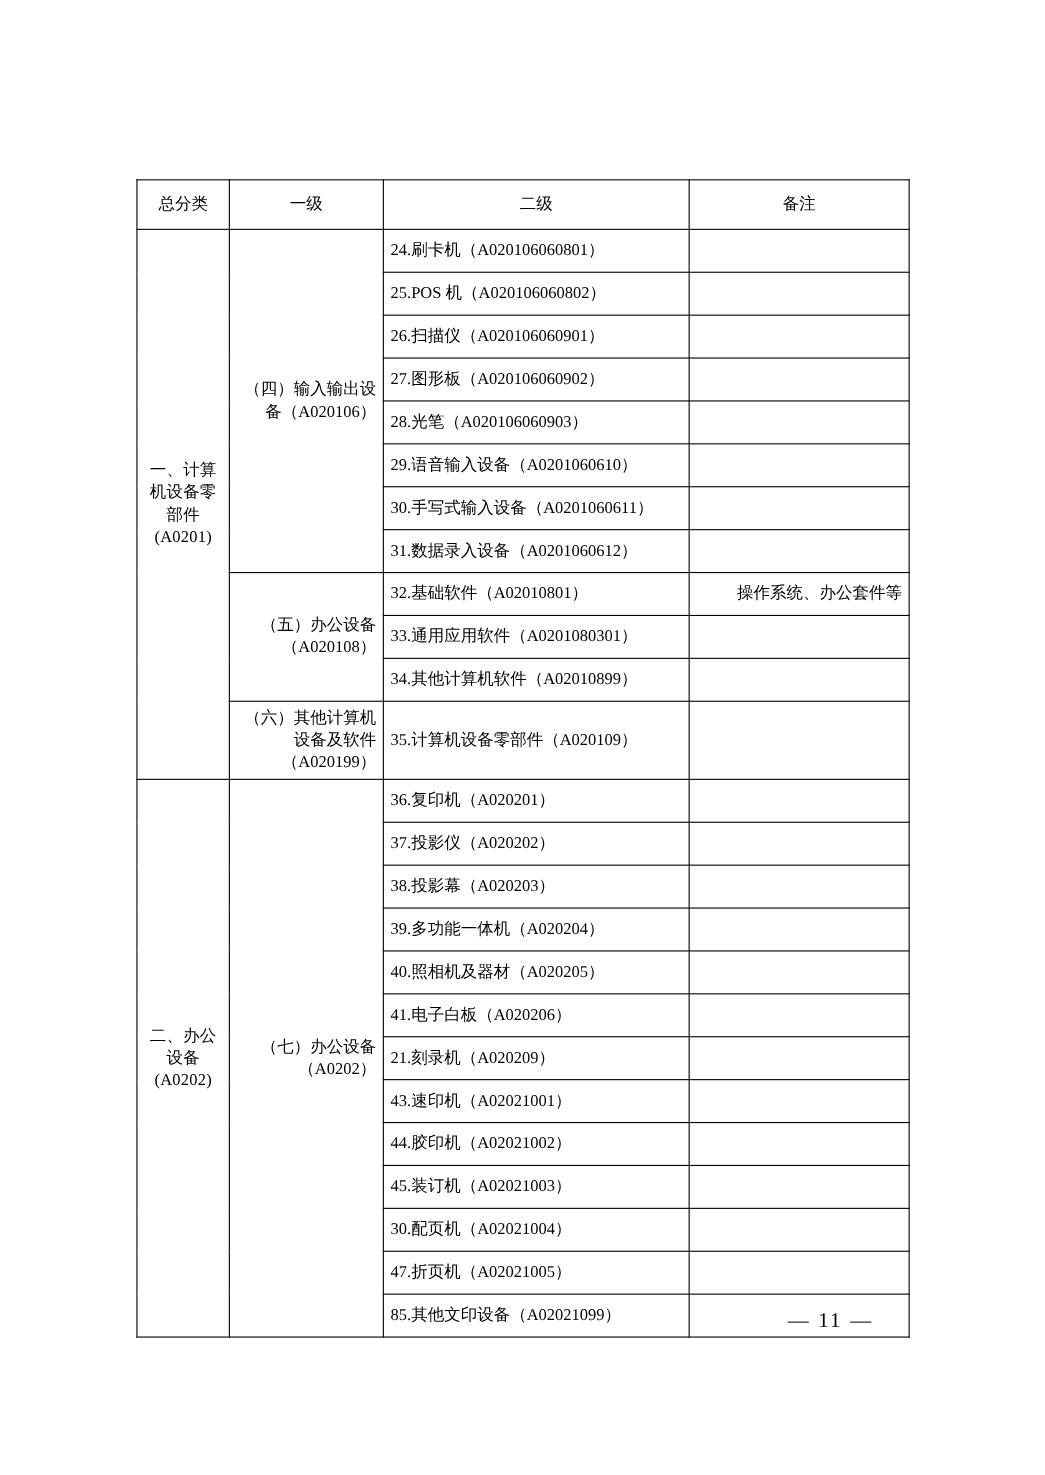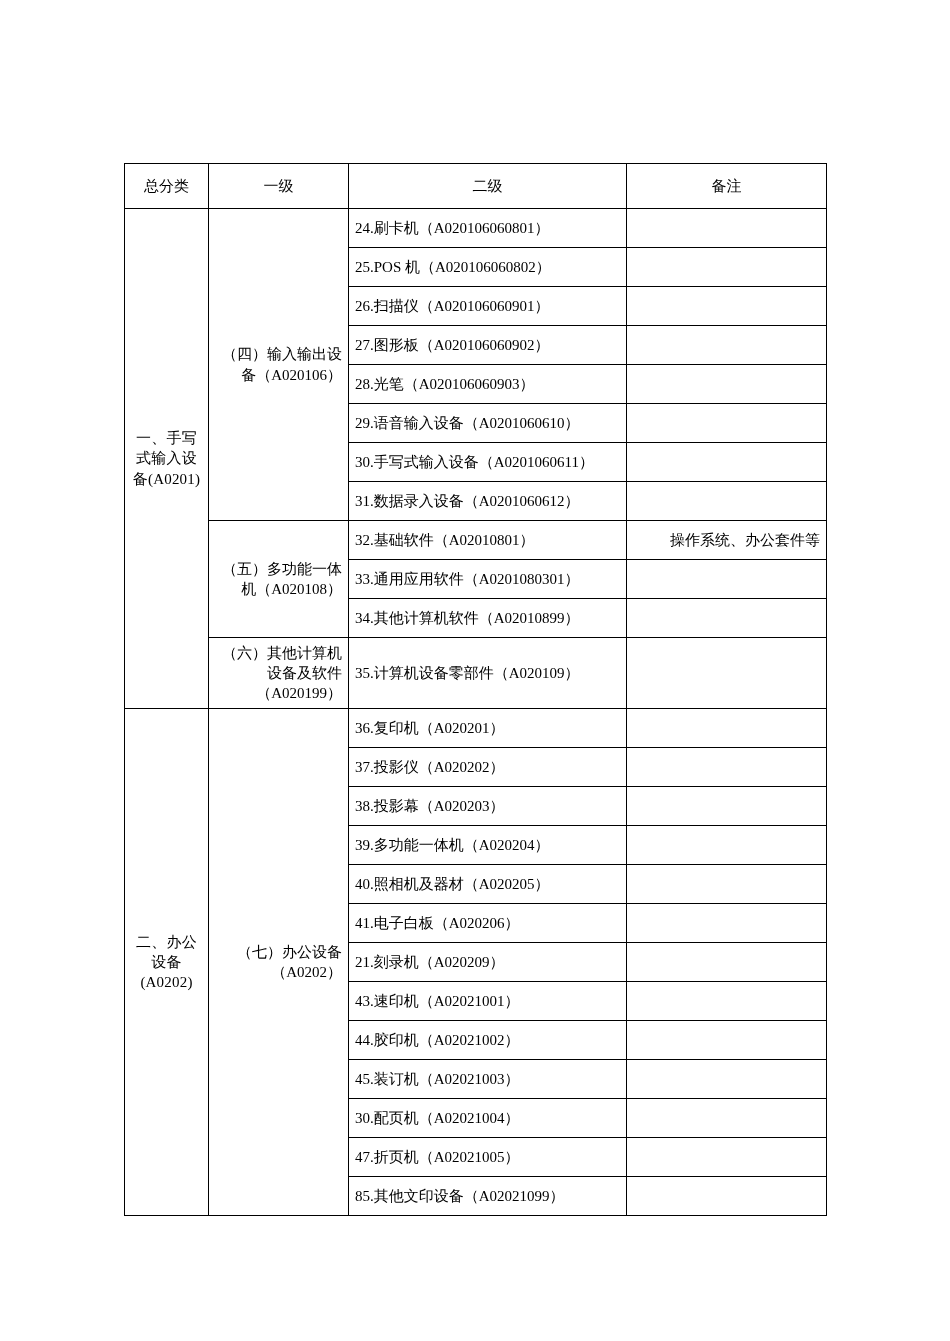--- a/index.html
+++ b/index.html
@@ -105,21 +105,21 @@
         <tr>
           <td>总分类</td>
           <td>一级</td>
           <td>二级</td>
           <td>备注</td>
         </tr>
       </thead>
       <tbody>
 
         <tr>
-          <td class="cat-cell" rowspan="12">一、手写式输入设备(A0201)</td>
+          <td class="cat-cell" rowspan="12">一、计算机设备零部件(A0201)</td>
           <td class="lvl1-cell" rowspan="8">（四）输入输出设备（A020106）</td>
           <td class="lvl2-cell">24.刷卡机（A020106060801）</td>
           <td class="note-cell"></td>
         </tr>
         <tr>
           <td class="lvl2-cell">25.POS 机（A020106060802）</td>
           <td class="note-cell"></td>
         </tr>
         <tr>
           <td class="lvl2-cell">26.扫描仪（A020106060901）</td>
@@ -140,21 +140,21 @@
         <tr>
           <td class="lvl2-cell">30.手写式输入设备（A0201060611）</td>
           <td class="note-cell"></td>
         </tr>
         <tr>
           <td class="lvl2-cell">31.数据录入设备（A0201060612）</td>
           <td class="note-cell"></td>
         </tr>
 
         <tr>
-          <td class="lvl1-cell" rowspan="3">（五）多功能一体机（A020108）</td>
+          <td class="lvl1-cell" rowspan="3">（五）办公设备（A020108）</td>
           <td class="lvl2-cell">32.基础软件（A02010801）</td>
           <td class="note-cell">操作系统、办公套件等</td>
         </tr>
         <tr>
           <td class="lvl2-cell">33.通用应用软件（A0201080301）</td>
           <td class="note-cell"></td>
         </tr>
         <tr>
           <td class="lvl2-cell">34.其他计算机软件（A02010899）</td>
           <td class="note-cell"></td>
@@ -218,14 +218,17 @@
         </tr>
         <tr>
           <td class="lvl2-cell">85.其他文印设备（A02021099）</td>
           <td class="note-cell"></td>
         </tr>
 
       </tbody>
     </table>
   </div>
 
+  <div class="page-number">
+    <span class="pn-inner">— 11 —</span>
+  </div>
 
 </div>
 
 </body></html>

